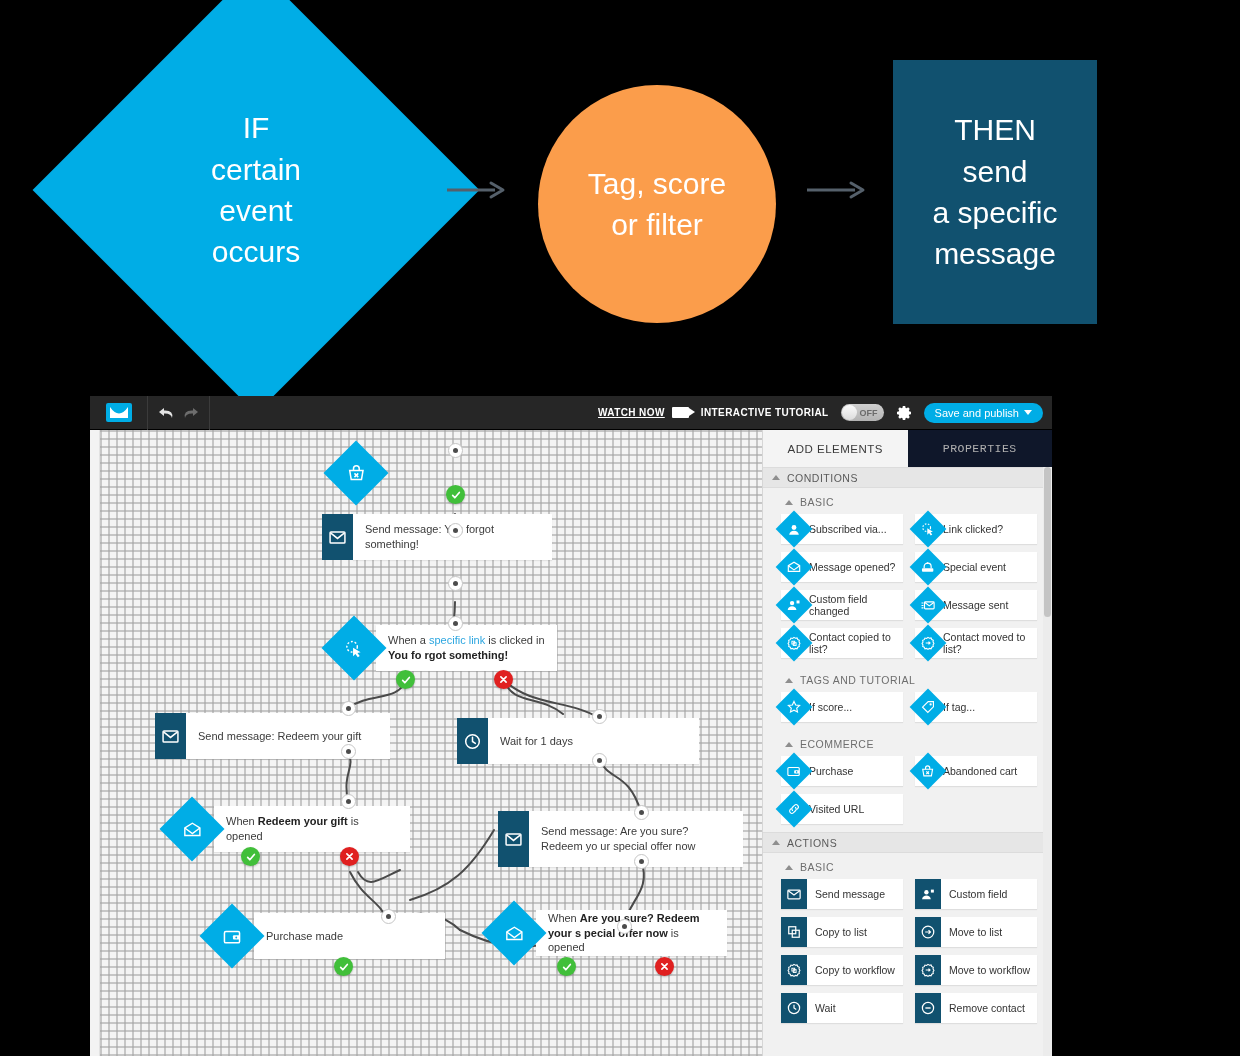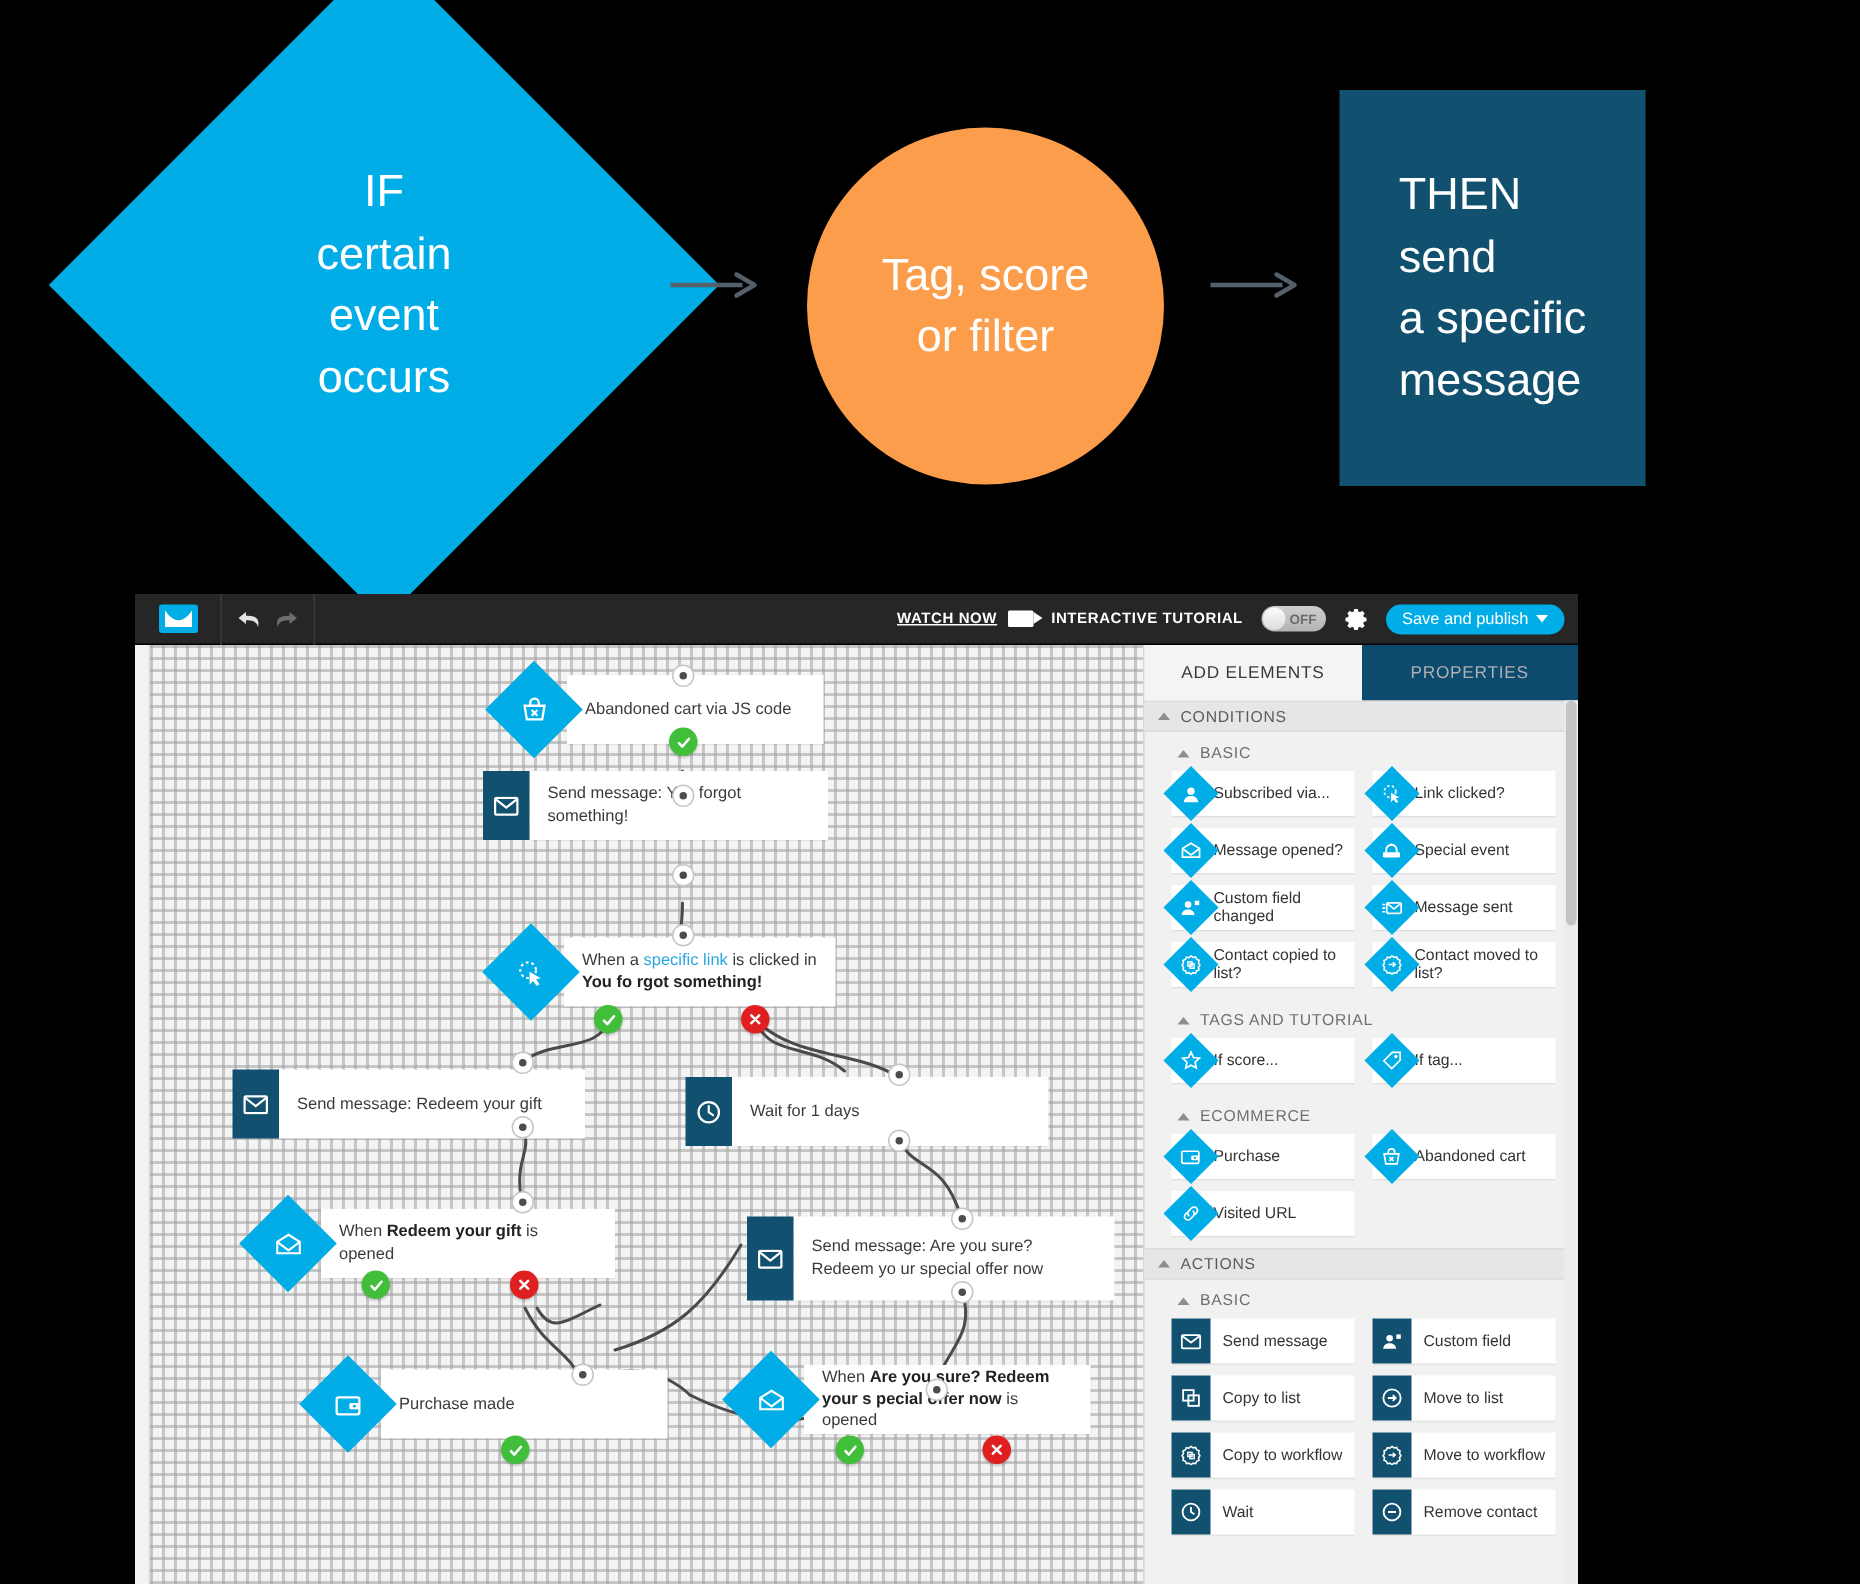--- a/index.html
+++ b/index.html
@@ -39,21 +39,21 @@
   .circle-big .txt {
     text-align:center; color:#fff; font-size:30px; line-height:1.38; white-space:pre-line;
   }
 
   .rect-big {
     left:893px; top:60px; width:204px; height:264px;
     background: var(--teal);
     display:flex; align-items:center; justify-content:center;
   }
   .rect-big .txt {
-    color:#fff; font-size:30px; line-height:1.38; white-space:pre-line;
+    text-align:center; color:#fff; font-size:30px; line-height:1.38; white-space:pre-line;
   }
 
   .arrow { position:absolute; height:24px; width:64px; }
   .arrow svg { display:block; }
   .arrow-1 { left:445px; top:178px; }
   .arrow-2 { left:805px; top:178px; }
 
   
   #app {
     position:absolute; left:90px; top:396px; width:962px; height:660px;
@@ -158,21 +158,21 @@
   .badge.no { background:#e02020; }
   .badge svg{display:block}
 
   
   .rpanel { width:290px; background:#f1f1f1; border-left:1px solid #d6d6d6;
     display:flex; flex-direction:column; position:relative; }
   .tabs { display:flex; height:37px; flex:0 0 37px; }
   .tab { flex:1; display:flex; align-items:center; justify-content:center;
     font-size:11.5px; letter-spacing:.5px; color:#4a4a4a; background:#f4f4f4; }
   .tab.active { background:#f4f4f4; color:#3a3a3a; }
-  .tab.inactive { background:#0c4a6e; color:#b0b0b0; }
+  .tab.inactive { background:#0f172a; color:#b0b0b0;font-family:Liberation Mono, monospace; }
 
   .sec-head { height:21px; background:#e6e6e6; border-top:1px solid #dcdcdc;
     border-bottom:1px solid #dcdcdc;
     display:flex; align-items:center; gap:7px; padding-left:9px;
     font-size:10.5px; letter-spacing:.5px; color:#5a5a5a; }
   .sub-head { display:flex; align-items:center; gap:7px; padding:8px 17px 6px 22px;
     font-size:10.5px; letter-spacing:.5px; color:#6e6e6e; }
   .caret-u { width:0;height:0;border-left:4px solid transparent;border-right:4px solid transparent;
     border-bottom:5px solid #8e8e8e; }
 
@@ -312,21 +312,20 @@
           <div class="node" style="left:234px; top:20px; width:215px;">
             <div class="dia">
                 <span>
               <svg width="19" height="18" viewBox="0 0 20 18">
                     <path d="M3 6h14l-1.6 9.5H4.6z" fill="none" stroke="#fff" stroke-width="1.6"></path>
                     <path d="M7 6V4a3 3 0 0 1 6 0v2" fill="none" stroke="#fff" stroke-width="1.6"></path>
                     <path d="M8 9l4 4M12 9l-4 4" stroke="#fff" stroke-width="1.6"></path>
                   </svg>
             </span>
               </div>
-            <div class="label">Abandoned cart via JS code</div>
           </div>
           <div class="dot" style="left:348px; top:13px;"></div>
           <div class="badge ok" style="left:346px; top:55px;">
               <svg width="10" height="10" viewBox="0 0 12 12">
                 <path d="M2 6.5l2.6 2.8L10 3" stroke="#fff" stroke-width="2" fill="none" stroke-linecap="round" stroke-linejoin="round"></path>
               </svg>
             </div>
 
           <div class="node" style="left:222px; top:84px; width:230px;">
             <div class="bar">

